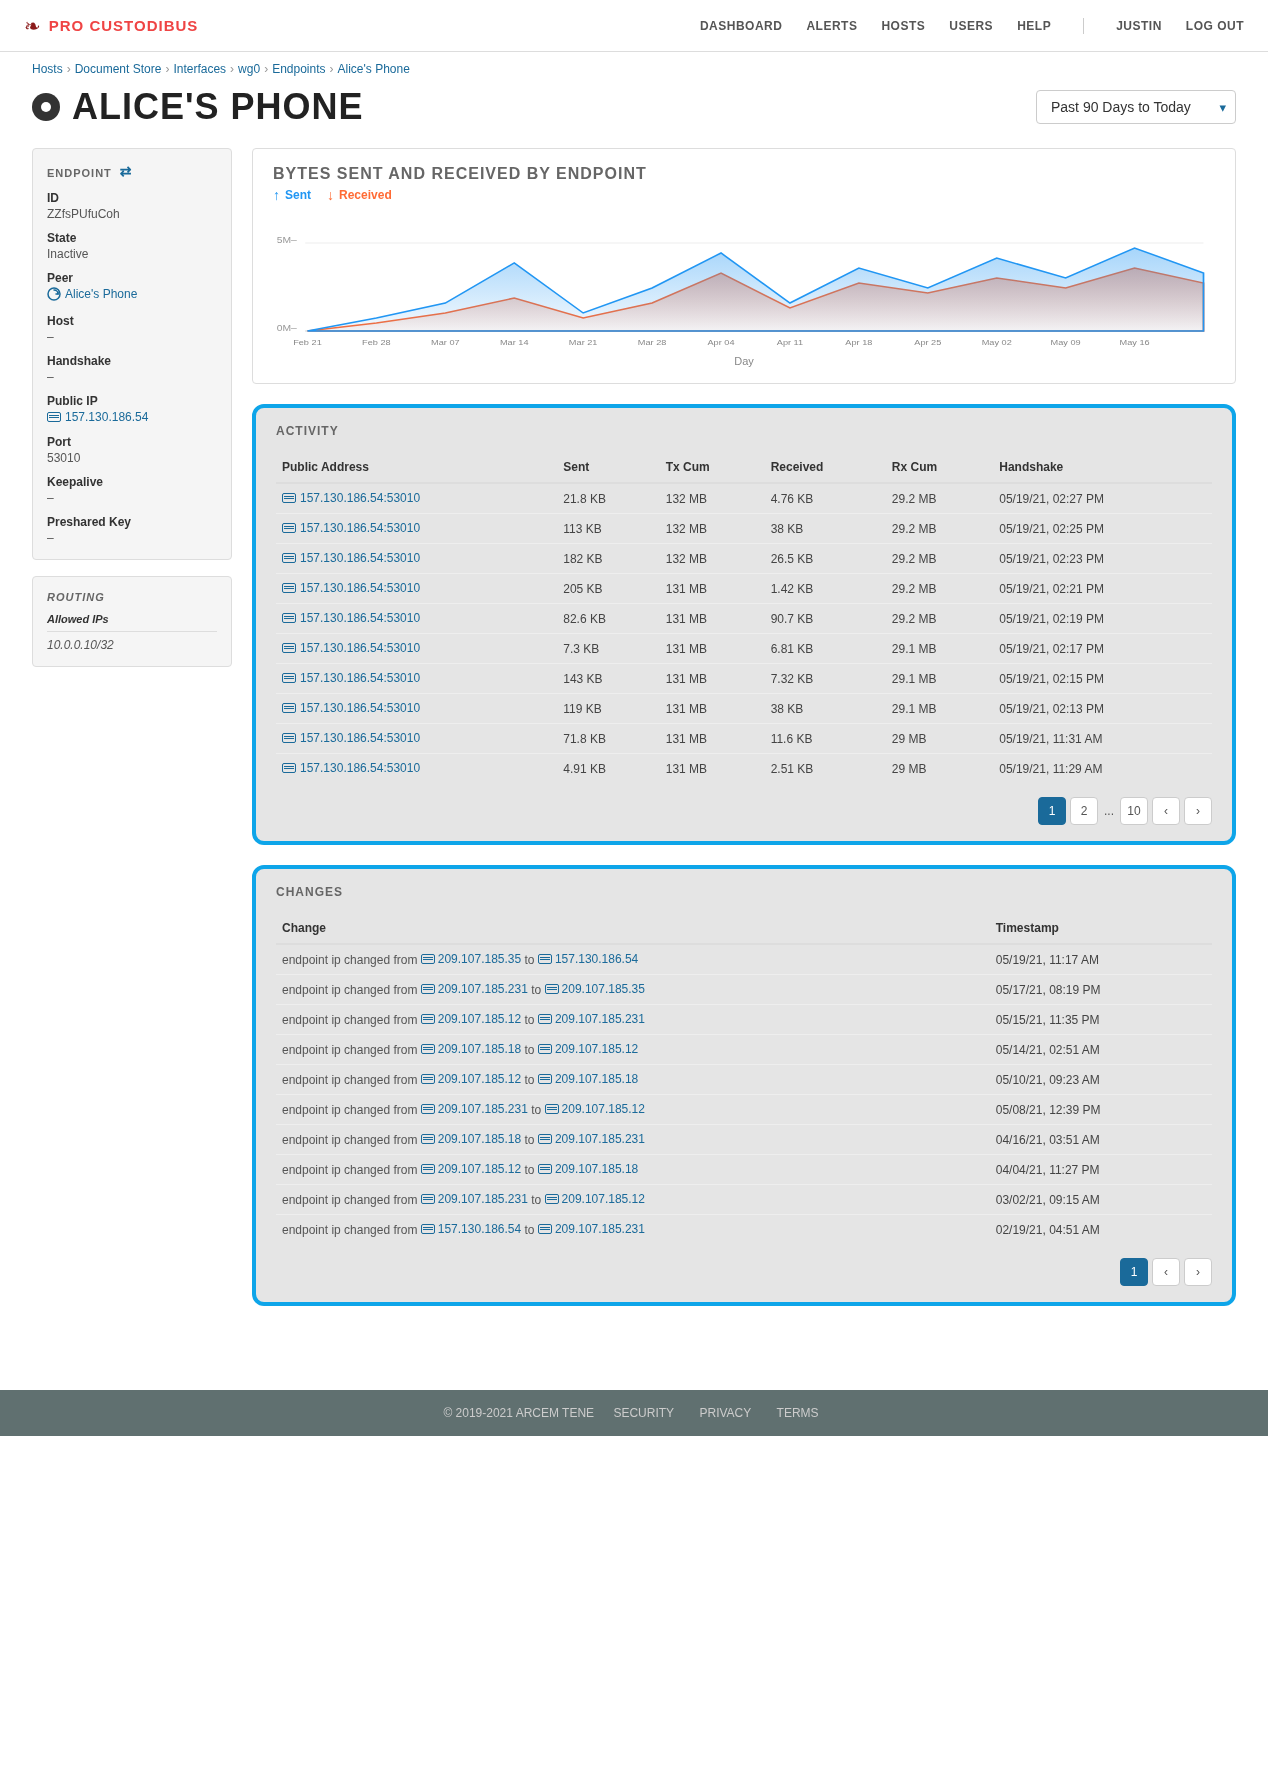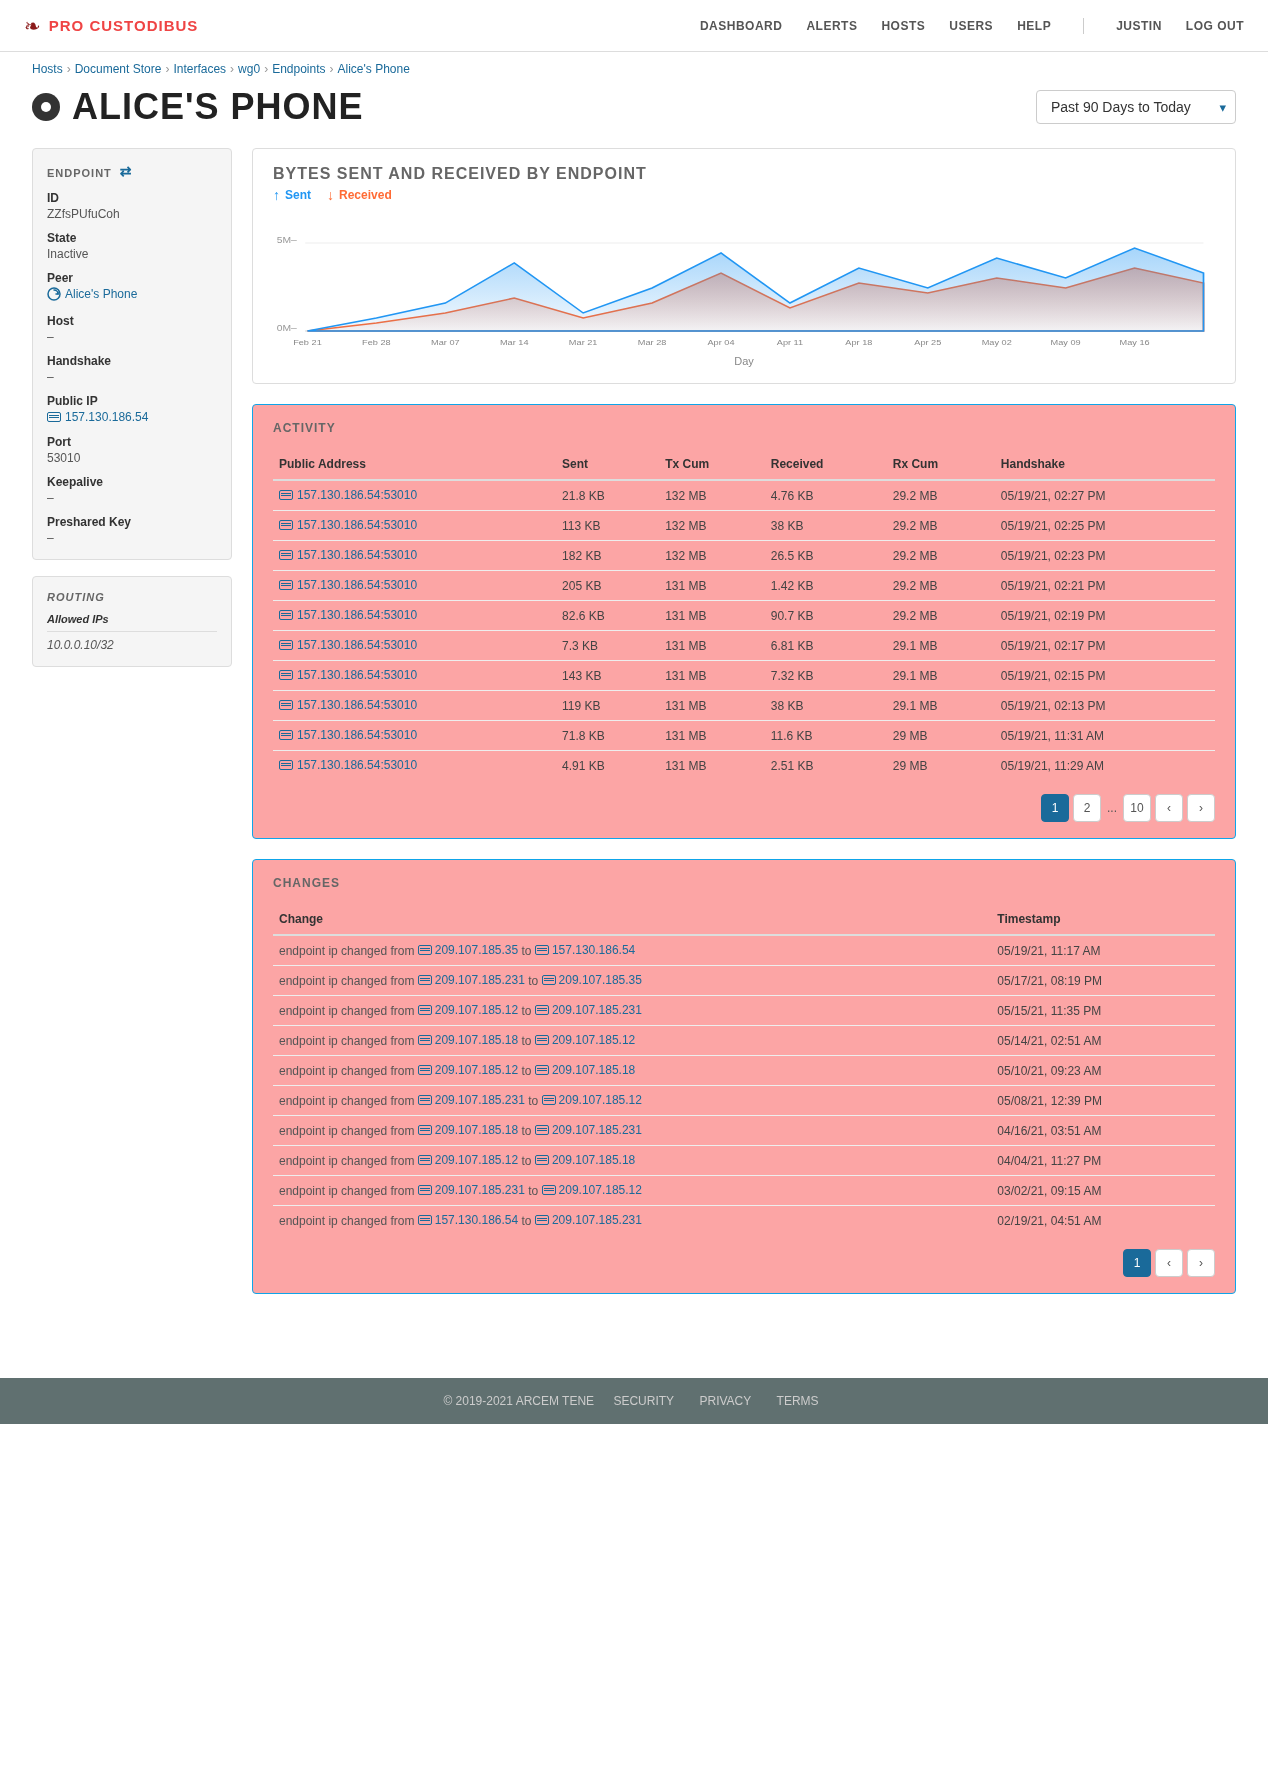--- a/index.html
+++ b/index.html
@@ -225,25 +225,25 @@
 
     .chart-wrap {
       width: 100%;
       height: 140px;
       position: relative;
     }
     .chart-svg { width: 100%; height: 100%; }
 
     
     .table-section {
-      border: 1px solid #0ea5e9;
-      border-radius: 4px;
+      border: 4px solid #0ea5e9;
+      border-radius: 12px;
       padding: 16px 20px;
       margin-bottom: 20px;
-      background: #fca5a5;
+      background: #e5e5e5;
     }
     .table-section-title {
       font-size: 12px;
       font-weight: bold;
       color: #666;
       letter-spacing: 1px;
       text-transform: uppercase;
       margin-bottom: 14px;
     }
     table {

